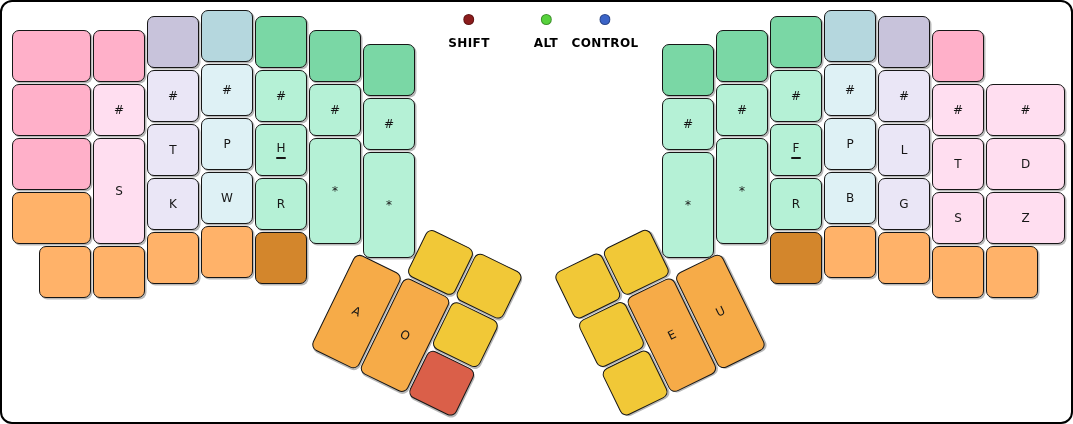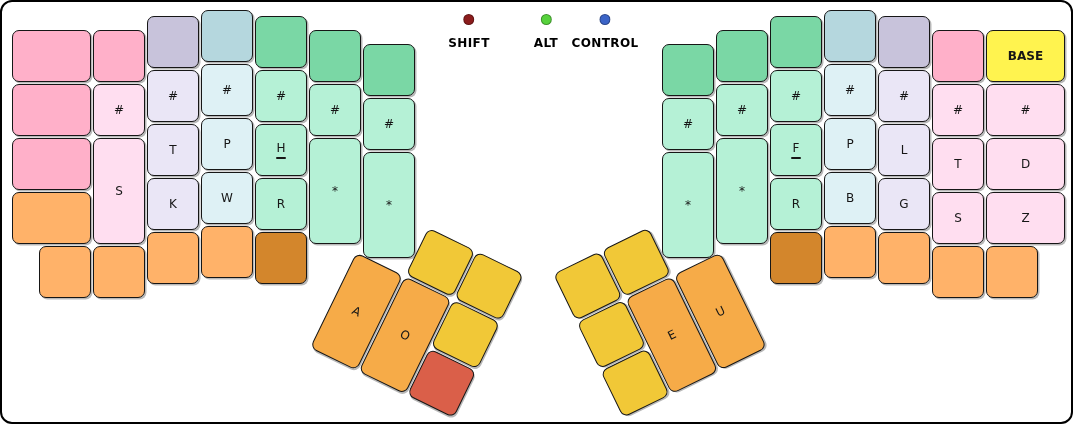--- a/index.html
+++ b/index.html
@@ -156,23 +156,20 @@
       <div class="key" style="left: 930px; top: 82px; width: 52px; height: 52px; background: rgb(255, 222, 240);">
         <span>#</span>
       </div>
       <div class="key" style="left: 930px; top: 136px; width: 52px; height: 52px; background: rgb(255, 222, 240);">
         <span>T</span>
       </div>
       <div class="key" style="left: 930px; top: 190px; width: 52px; height: 52px; background: rgb(255, 222, 240);">
         <span>S</span>
       </div>
       <div class="key" style="left: 930px; top: 244px; width: 52px; height: 52px; background: rgb(255, 178, 105);"></div>
-      <div class="key bold" style="left: 984px; top: 28px; width: 79px; height: 52px; background: rgb(255, 243, 79);">
-        <span>BASE</span>
-      </div>
       <div class="key" style="left: 984px; top: 82px; width: 79px; height: 52px; background: rgb(255, 222, 240);">
         <span>#</span>
       </div>
       <div class="key" style="left: 984px; top: 136px; width: 79px; height: 52px; background: rgb(255, 222, 240);">
         <span>D</span>
       </div>
       <div class="key" style="left: 984px; top: 190px; width: 79px; height: 52px; background: rgb(255, 222, 240);">
         <span>Z</span>
       </div>
       <div class="key" style="left: 984px; top: 244px; width: 52px; height: 52px; background: rgb(255, 178, 105);"></div>

